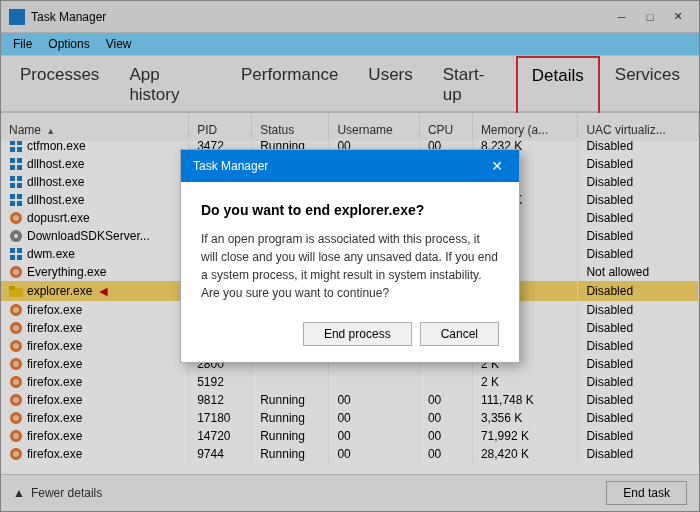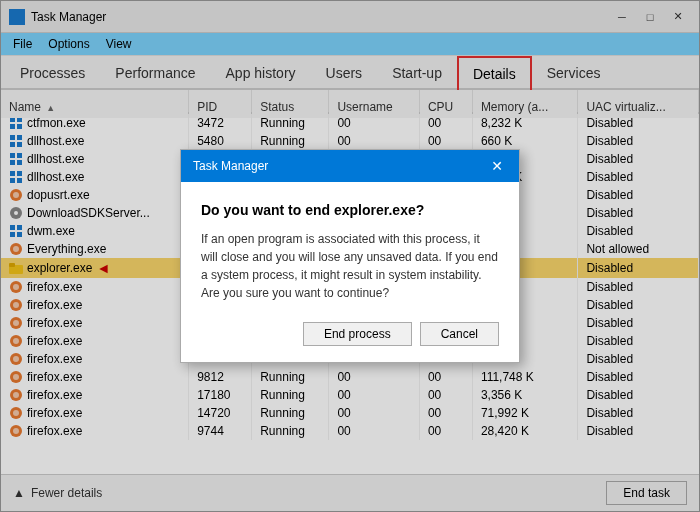--- a/index.html
+++ b/index.html
@@ -11,21 +11,21 @@
     .title-bar-left { display: flex; align-items: center; gap: 6px; }
     .title-icon { width: 16px; height: 16px; background: #1a7bce; display: inline-block; }
     .title-text { font-size: 12px; color: #000; }
     .title-controls { display: flex; gap: 2px; }
     .title-btn { width: 26px; height: 20px; background: transparent; border: none; cursor: pointer; font-size: 11px; color: #333; display: flex; align-items: center; justify-content: center; }
 
     .menubar { display: flex; gap: 0; padding: 2px 4px; background: #7dd3fc; border-bottom: 1px solid #ddd; }
     .menu-item { padding: 2px 8px; font-size: 12px; cursor: pointer; color: #000; }
 
     .tabs { display: flex; border-bottom: 2px solid #ccc; background: #f0f0f0; padding: 0 4px; }
-    .tab { padding: 8px 14px; font-size: 14px; cursor: pointer; color: #333; border: 1px solid transparent; border-bottom: none; margin-bottom: -2px; }
+    .tab { padding: 8px 14px; font-size: 17px; cursor: pointer; color: #333; border: 1px solid transparent; border-bottom: none; margin-bottom: -2px; }
     .tab.highlighted { border: 2px solid #e53030; border-bottom: none; color: #000; font-weight: normal; }
 
     .table-container { flex: 1; overflow: auto; background: white; }
     table { width: 100%; border-collapse: collapse; font-size: 12px; }
     thead tr { background: #f5f5f5; }
     th { padding: 4px 8px; text-align: left; border-right: 1px solid #e0e0e0; border-bottom: 2px solid #ccc; font-weight: normal; color: #333; position: sticky; top: 6px; background: #f5f5f5; cursor: pointer; white-space: nowrap; }
     td { padding: 2px 8px; border-right: 1px solid #f0f0f0; white-space: nowrap; overflow: hidden; max-width: 150px; text-overflow: ellipsis; }
     tr.selected td { background: #cce4ff; }
     tr.highlighted td { background: #f9d66b; }
 
@@ -75,22 +75,22 @@
   </div>
 
   <div class="menubar">
     <span class="menu-item">File</span>
     <span class="menu-item">Options</span>
     <span class="menu-item">View</span>
   </div>
 
   <div class="tabs">
     <div class="tab">Processes</div>
+    <div class="tab">App history</div>
     <div class="tab">Performance</div>
-    <div class="tab">App history</div>
     <div class="tab">Users</div>
     <div class="tab">Start-up</div>
     <div class="tab highlighted">Details</div>
     <div class="tab">Services</div>
   </div>
 
   <div class="table-container">
     <table>
       <thead>
         <tr>

